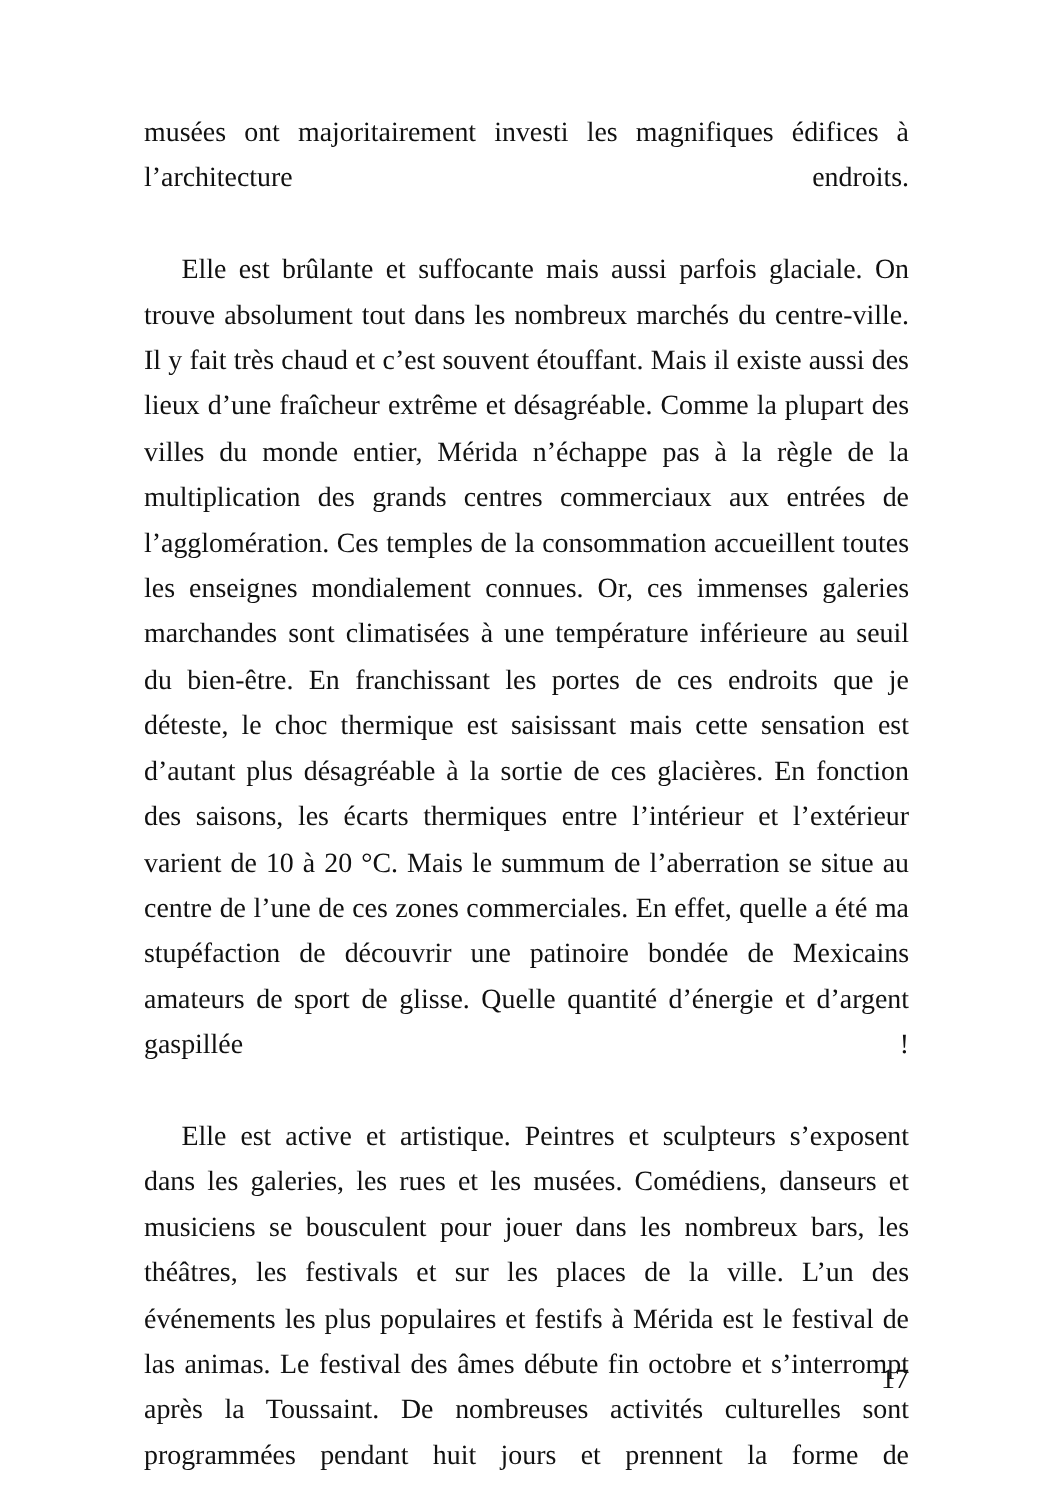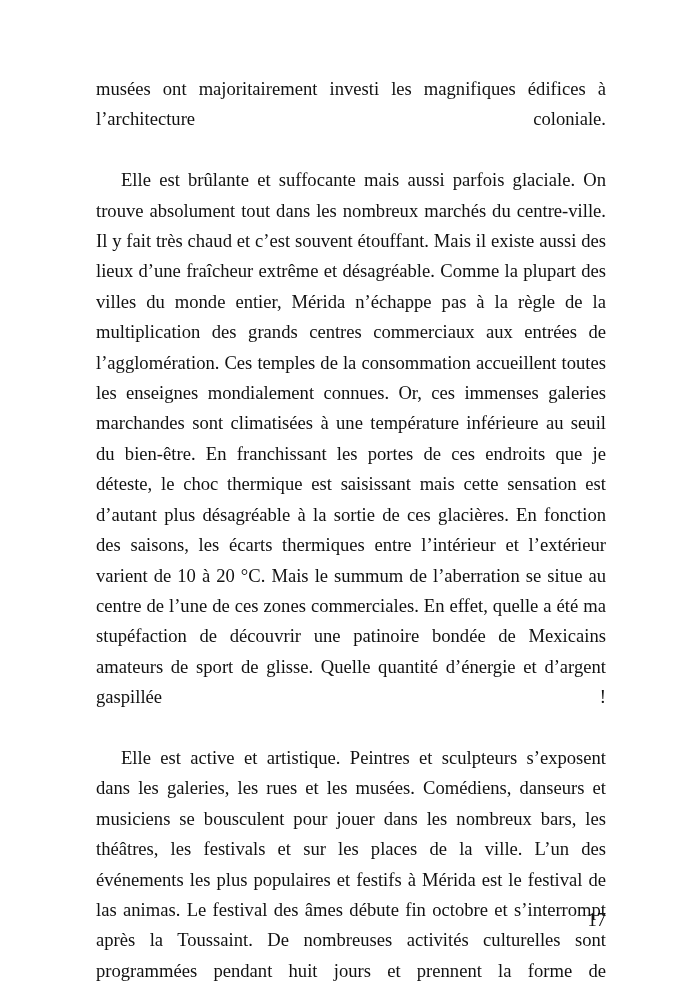--- a/index.html
+++ b/index.html
@@ -72,21 +72,21 @@
     color: #111111;
   }
 </style>
 </head>
 <body>
 
 <div class="page">
 
   <div class="text-block">
 
-    <p class="para continuation">musées ont majoritairement investi les magnifiques édifices à l’architecture coloniale.</p>
+    <p class="para continuation">musées ont majoritairement investi les magnifiques édifices à l’architecture endroits.</p>
 
     <p class="para indented">Elle est brûlante et suffocante mais aussi parfois glaciale. On trouve absolument tout dans les nombreux marchés du centre-ville. Il y fait très chaud et c’est souvent étouffant. Mais il existe aussi des lieux d’une fraîcheur extrême et désagréable. Comme la plupart des villes du monde entier, Mérida n’échappe pas à la règle de la multiplication des grands centres commerciaux aux entrées de l’agglomération. Ces temples de la consommation accueillent toutes les enseignes mondialement connues. Or, ces immenses galeries marchandes sont climatisées à une température inférieure au seuil du bien-être. En franchissant les portes de ces endroits que je déteste, le choc thermique est saisissant mais cette sensation est d’autant plus désagréable à la sortie de ces glacières. En fonction des saisons, les écarts thermiques entre l’intérieur et l’extérieur varient de 10 à 20 °C. Mais le summum de l’aberration se situe au centre de l’une de ces zones commerciales. En effet, quelle a été ma stupéfaction de découvrir une patinoire bondée de Mexicains amateurs de sport de glisse. Quelle quantité d’énergie et d’argent gaspillée !</p>
 
     <p class="para indented">Elle est active et artistique. Peintres et sculpteurs s’exposent dans les galeries, les rues et les musées. Comédiens, danseurs et musiciens se bousculent pour jouer dans les nombreux bars, les théâtres, les festivals et sur les places de la ville. L’un des événements les plus populaires et festifs à Mérida est le festival de las animas. Le festival des âmes débute fin octobre et s’interrompt après la Toussaint. De nombreuses activités culturelles sont programmées pendant huit jours et prennent la forme de représentations théâtrales, d’expositions, de défilés et de danses dans les rues pour commémorer les morts. Les danseurs sont costumés de vêtements traditionnels et arborent</p>
 
   </div>
 
   <div class="page-number">17</div>
 
 </div>

